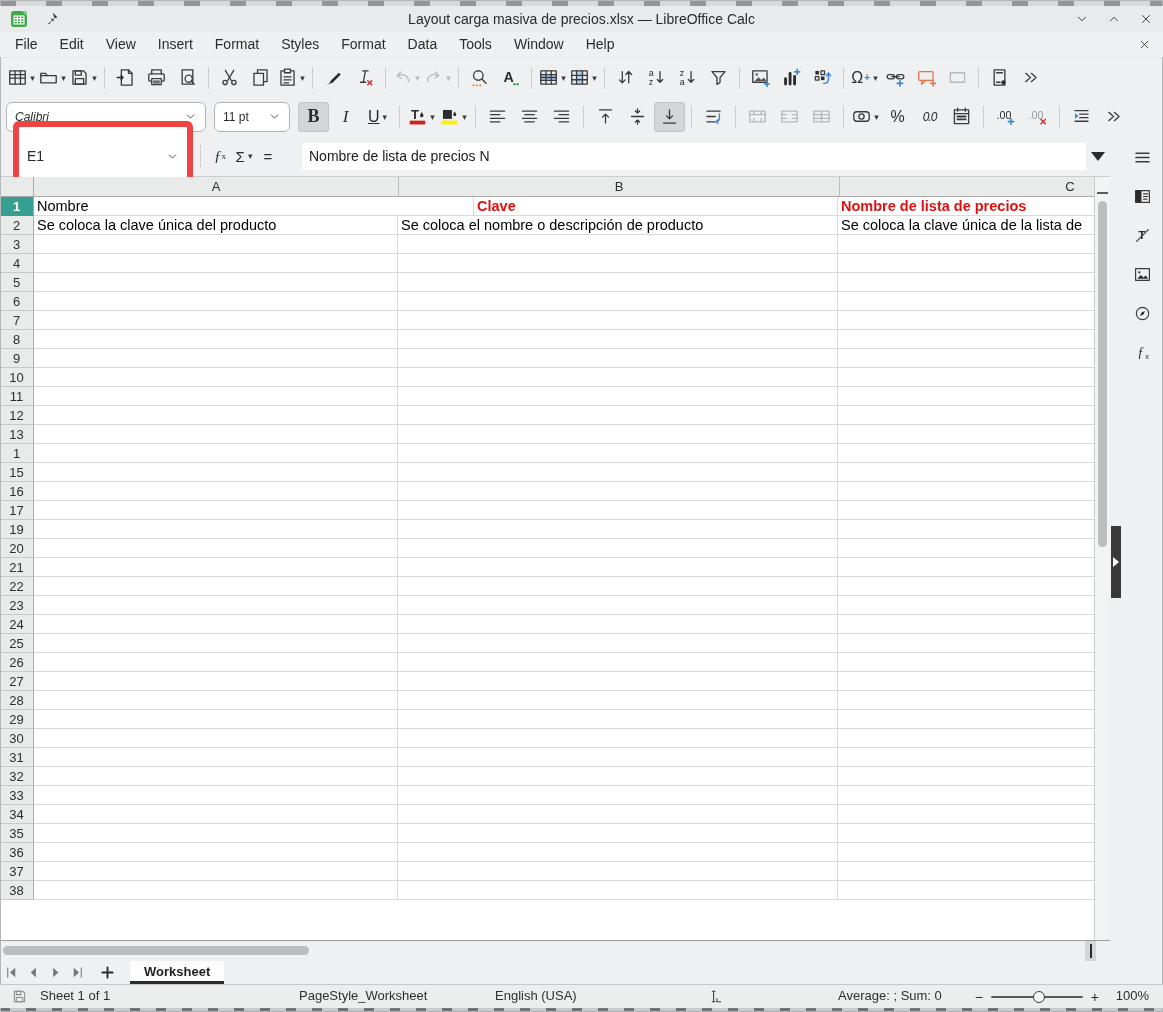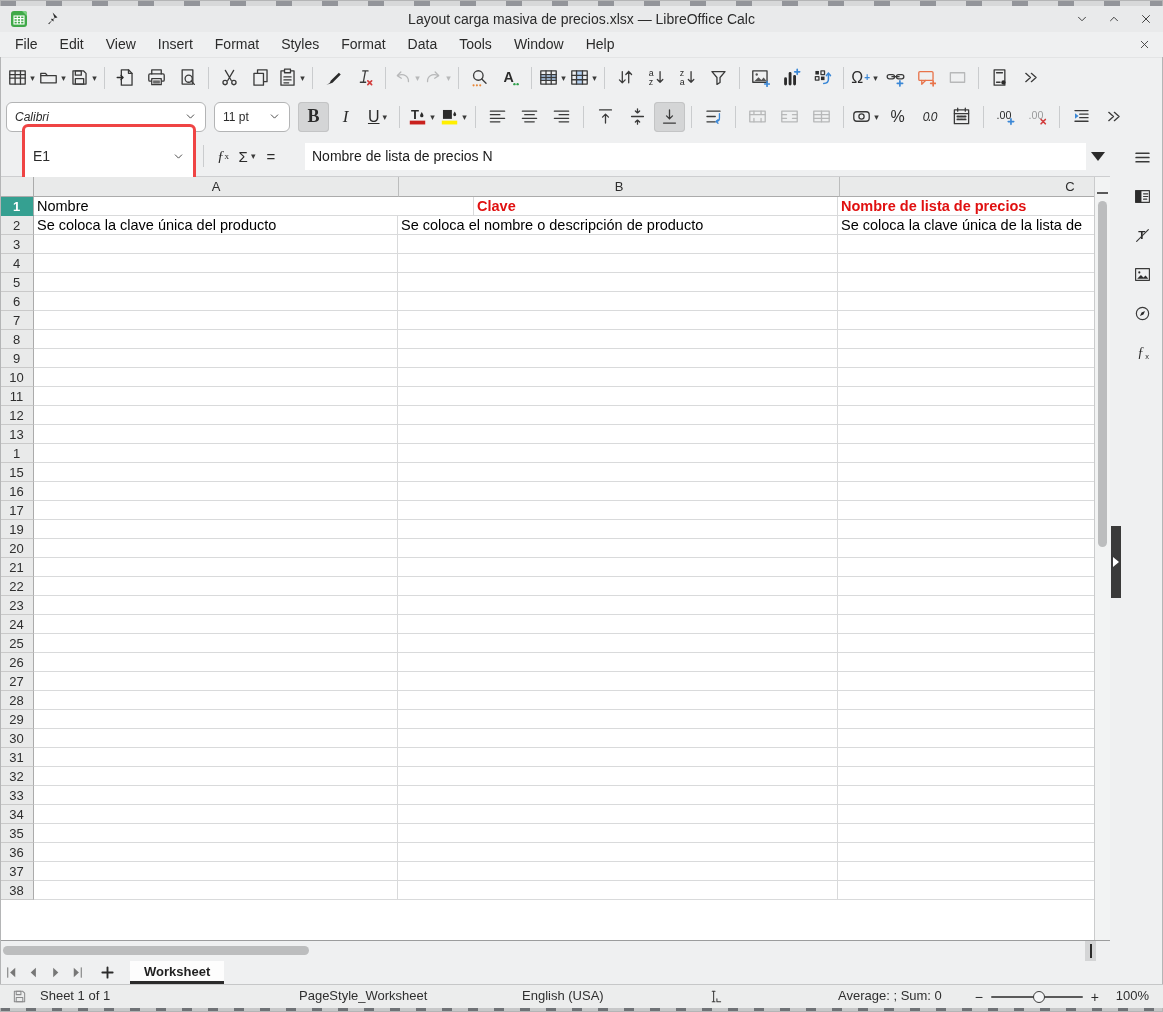--- a/index.html
+++ b/index.html
@@ -53,21 +53,21 @@
   .cval{font-size:12px;color:#2b2b2b;}
   .cval.italic{font-style:italic;}
 
   
   .content-row{display:flex;height:848px;}
   .doc-col{width:1110px;display:flex;flex-direction:column;}
   .side-col{width:53px;display:flex;}
 
   
   .formulabar{height:40px;display:flex;align-items:center;border-bottom:1px solid #cdced0;}
-  .namebox{width:152px;height:27px;margin-left:22px;background:#fff;border:3px solid #ef4444;
+  .namebox{width:152px;height:27px;margin-left:13px;background:#fff;border:6px solid #ef4444;
     border-radius:6px;display:flex;align-items:center;justify-content:space-between;padding:16px 8px;
     font-size:14px;color:#2b2b2b;}
   .fsep{width:1px;height:22px;background:#caccce;margin:0 7px;}
   .fbtn{height:26px;min-width:24px;display:flex;align-items:center;justify-content:center;
     font-size:15px;color:#2b2b2b;border-radius:4px;}
   .fx-g{font-family:"Liberation Serif",serif;font-style:italic;}
   .fx-g sub{font-size:9px;font-style:normal;}
   .finput{flex:1;height:27px;background:#fff;margin-left:22px;font-size:14px;color:#1b1b1b;
     display:flex;align-items:center;padding-left:7px;white-space:nowrap;overflow:hidden;}
   .fexpand{width:24px;display:flex;align-items:center;justify-content:center;}
@@ -1102,21 +1102,21 @@
       </div>
     </div>
   </div>
 
   <div class="statusbar">
     <svg class="abs ic" style="left:12px;top:4px" width="15" height="15" viewBox="0 0 16 16">
         <use href="#i-savemod"></use>
       </svg>
     <span class="abs" style="left:40px">Sheet 1 of 1</span>
     <span class="abs" style="left:299px">PageStyle_Worksheet</span>
-    <span class="abs" style="left:522px">English (USA)</span>
+    <span class="abs" style="left:495px">English (USA)</span>
     <svg class="abs ic" style="left:708px;top:4px" width="15" height="15" viewBox="0 0 16 16">
         <use href="#i-insertmode"></use>
       </svg>
     <span class="abs" style="left:838px">Average: ; Sum: 0</span>
     <div class="zoomwrap">
       <span class="zbtn">−</span>
       <div class="ztrack">
           <div class="zknob"></div>
         </div>
       <span class="zbtn">+</span>

